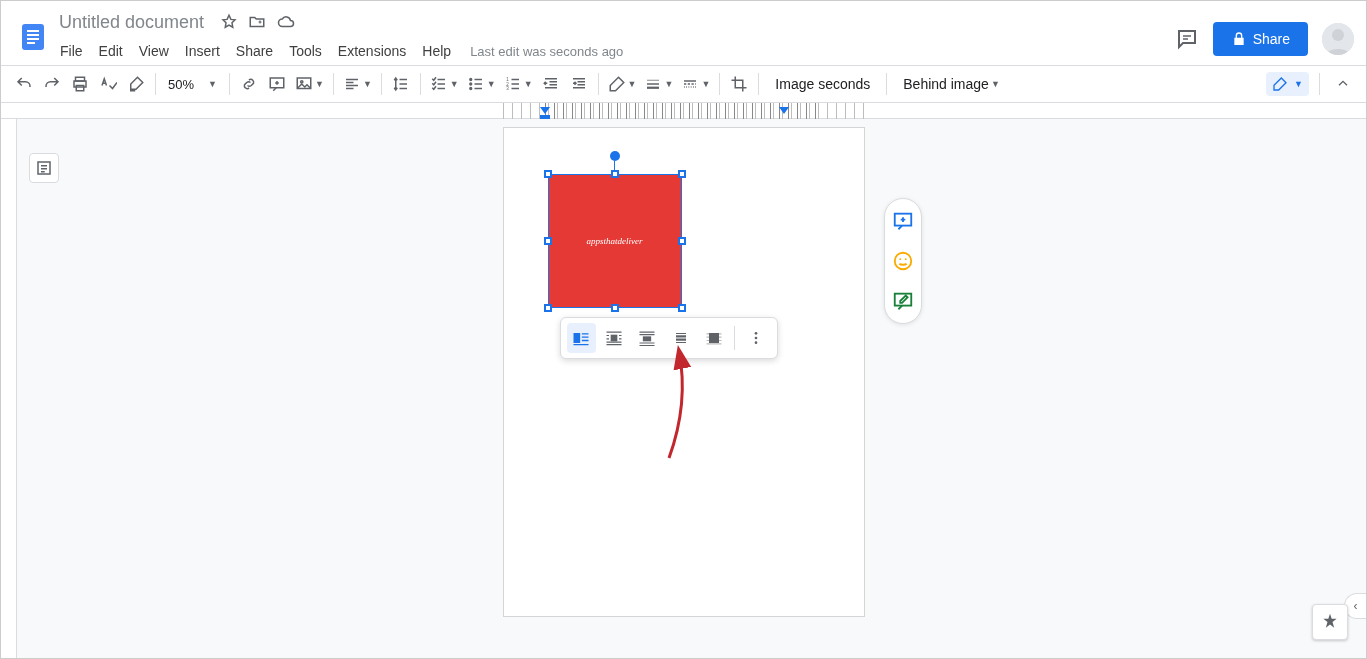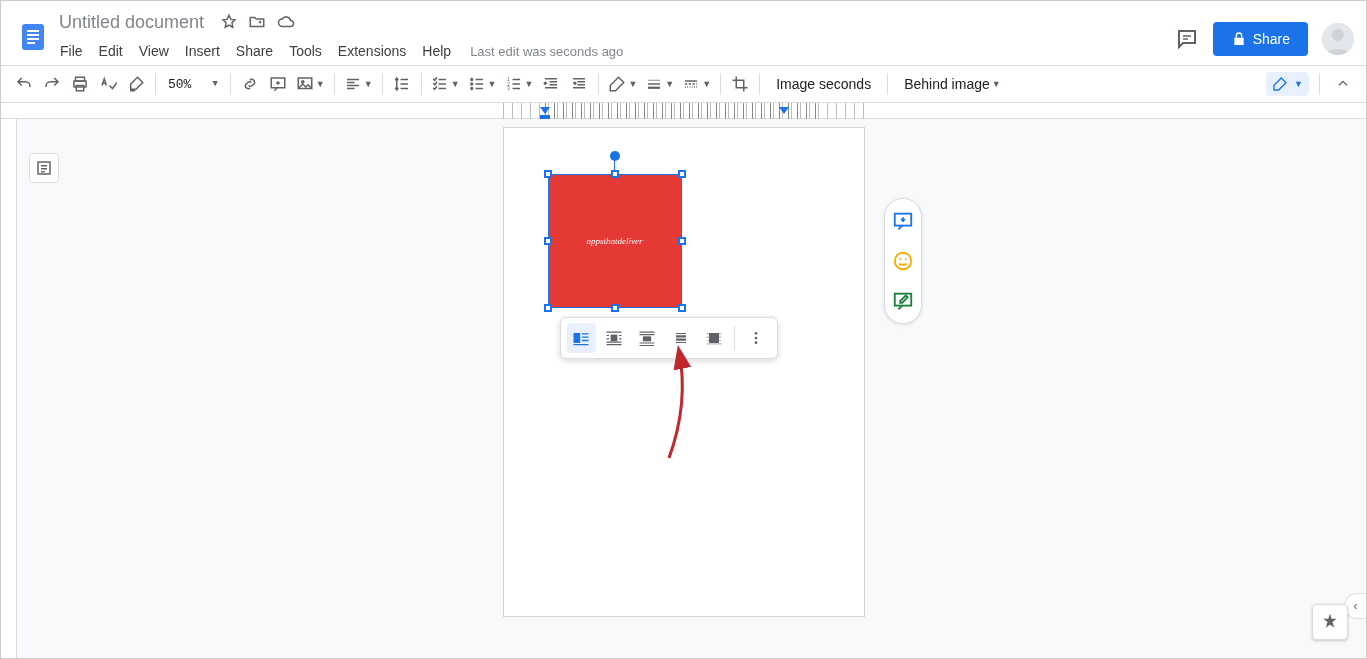--- a/index.html
+++ b/index.html
@@ -27,21 +27,21 @@
   .last-edit{font-size:13px;color:#80868b;margin-left:10px;cursor:pointer;}
   .title-right{display:flex;align-items:center;gap:14px;margin-left:auto;padding-top:4px;}
   .share-btn{display:flex;align-items:center;gap:6px;background:var(--blue);color:#fff;font-size:14px;font-weight:500;border:none;border-radius:4px;padding:9px 18px;cursor:pointer;}
   .avatar{width:32px;height:32px;border-radius:50%;background:#dfe1e5;overflow:hidden;}
 
   
   .toolbar{height:38px;border-top:1px solid var(--gray-border);border-bottom:1px solid var(--gray-border);display:flex;align-items:center;padding:0 10px;gap:2px;font-size:13px;color:#444;}
   .tb-btn{min-width:26px;height:26px;display:flex;align-items:center;justify-content:center;border-radius:4px;cursor:pointer;color:#5f6368;padding:0 3px;}
   .tb-text-btn{height:26px;display:flex;align-items:center;padding:0 10px;border-radius:4px;cursor:pointer;color:#202124;font-size:14px;}
   .tb-sep{width:1px;height:22px;background:var(--gray-border);margin:0 4px;}
-  .zoom{display:flex;align-items:center;gap:19px;padding:0 6px;font-size:13px;color:#202124;font-family:Liberation Mono, monospace;}
+  .zoom{display:flex;align-items:center;gap:12px;padding:0 6px;font-size:13px;color:#202124;}
   .tb-right{margin-left:auto;display:flex;align-items:center;gap:6px;}
   .editing-pill{display:flex;align-items:center;gap:4px;background:#e8f0fe;border-radius:4px;padding:4px 6px;color:var(--blue);}
 
   
   .workspace{position:absolute;top:102px;left:0;right:0;bottom:0;background:var(--doc-bg);overflow:hidden;}
   .ruler-h{position:absolute;top:0;left:0;right:0;height:16px;background:#fff;border-bottom:1px solid var(--gray-border);}
   .outline-btn{position:absolute;top:50px;left:28px;width:30px;height:30px;border:1px solid var(--gray-border);border-radius:4px;background:#fff;display:flex;align-items:center;justify-content:center;color:#5f6368;cursor:pointer;}
   .ruler-v{position:absolute;top:16px;left:0;bottom:0;width:16px;background:#fff;border-right:1px solid var(--gray-border);}
 
   .page{position:absolute;top:24px;left:50%;transform:translateX(-50%);width:362px;height:490px;background:#fff;border:1px solid #d5d5d5;}

